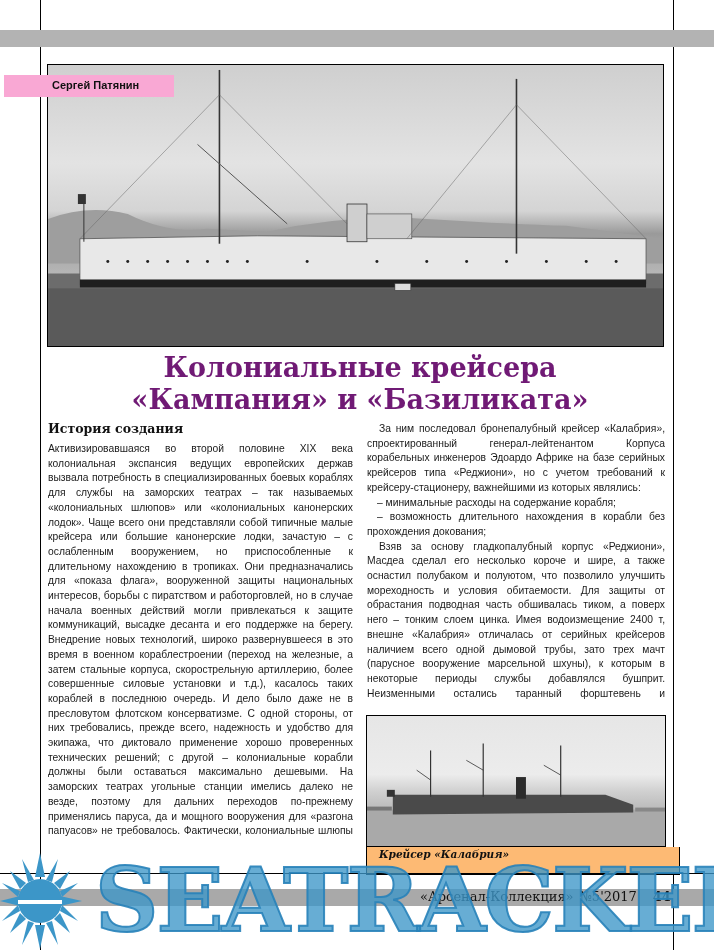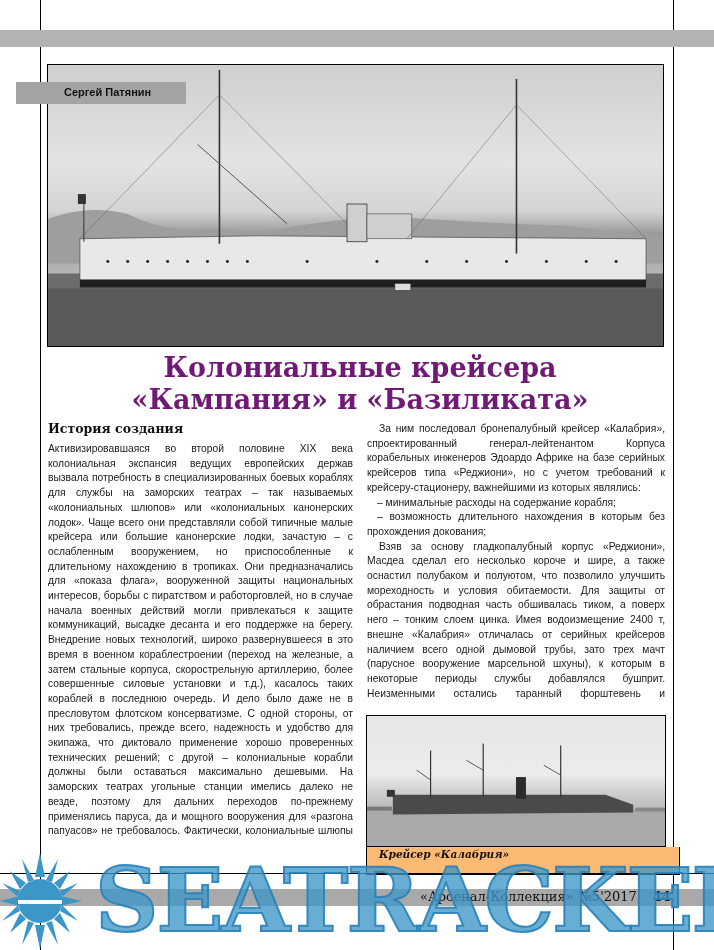--- a/index.html
+++ b/index.html
@@ -3,23 +3,22 @@
   <meta charset="utf-8">
   <style>
     html, body { margin: 0; padding: 0; }
     body {
       width: 714px; height: 950px; background: #ffffff; position: relative; overflow: hidden;
       font-family: "Liberation Sans", sans-serif; color: #111;
     }
     .vline { position: absolute; top: 0; width: 1px; height: 950px; background: #000; }
     .top-band { position: absolute; left: 0; top: 30px; width: 714px; height: 17px; background: #b3b3b3; }
     .author-tab {
-      position: absolute; left: 16px; top: 75px; width: 170px; height: 22px; background: #a3a3a3;
+      position: absolute; left: 4px; top: 75px; width: 170px; height: 22px; background: #f9a8d4;
       z-index: 3;
-      margin-top: 7px;
     }
     .author-tab span {
       position: absolute; left: 48px; top: 4px; font: bold 11px "Liberation Sans", sans-serif; color: #111;
     }
     .photo-main {
       position: absolute; left: 47px; top: 64px; width: 617px; height: 283px;
       border: 1.5px solid #000; box-sizing: border-box; overflow: hidden;
       background: linear-gradient(#cfcfcf 0%, #e3e3e3 35%, #d4d4d4 52%, #9a9a9a 60%, #b8b8b8 75%, #7e7e7e 100%);
     }
     .photo-main svg, .photo-small svg { display: block; width: 100%; height: 100%; }
@@ -128,21 +127,21 @@
 <div class="section-head">История создания</div>
 
 <div class="col col-left">
   <p>Активизировавшаяся во второй половине XIX века колониальная экспансия ведущих европейских держав вызвала потребность в специализированных боевых кораблях для службы на заморских театрах – так называемых «колониальных шлюпов» или «колониальных канонерских лодок». Чаще всего они представляли собой типичные малые крейсера или большие канонерские лодки, зачастую – с ослабленным вооружением, но приспособленные к длительному нахождению в тропиках. Они предназначались для «показа флага», вооруженной защиты национальных интересов, борьбы с пиратством и работорговлей, но в случае начала военных действий могли привлекаться к защите коммуникаций, высадке десанта и его поддержке на берегу. Внедрение новых технологий, широко развернувшееся в это время в военном кораблестроении (переход на железные, а затем стальные корпуса, скорострельную артиллерию, более совершенные силовые установки и т.д.), касалось таких кораблей в последнюю очередь. И дело было даже не в пресловутом флотском консерватизме. С одной стороны, от них требовались, прежде всего, надежность и удобство для экипажа, что диктовало применение хорошо проверенных технических решений; с другой – колониальные корабли должны были оставаться максимально дешевыми. На заморских театрах угольные станции имелись далеко не везде, поэтому для дальних переходов по-прежнему применялись паруса, да и мощного вооружения для «разгона папуасов» не требовалось. Фактически, колониальные шлюпы рассматривались как своего рода вспомогательные крейсера, пригодные для решения боевых задач сугубо в «тепличных» условиях.</p>
 
 </div>
 
 <div class="col col-right">
   <p class="ind">За ним последовал бронепалубный крейсер «Калабрия», спроектированный генерал-лейтенантом Корпуса корабельных инженеров Эдоардо Африке на базе серийных крейсеров типа «Реджиони», но с учетом требований к крейсеру-стационеру, важнейшими из которых являлись:</p>
   <p class="dash">– минимальные расходы на содержание корабля;</p>
-  <p class="dash">– возможность длительного нахождения в которым без прохождения докования;</p>
+  <p class="dash">– возможность длительного нахождения в корабли без прохождения докования;</p>
   <p class="ind">Взяв за основу гладкопалубный корпус «Реджиони», Масдеа сделал его несколько короче и шире, а также оснастил полубаком и полуютом, что позволило улучшить мореходность и условия обитаемости. Для защиты от обрастания подводная часть обшивалась тиком, а поверх него – тонким слоем цинка. Имея водоизмещение 2400 т, внешне «Калабрия» отличалась от серийных крейсеров наличием всего одной дымовой трубы, зато трех мачт (парусное вооружение марсельной шхуны), к которым в некоторые периоды службы добавлялся бушприт. Неизменными остались таранный форштевень и небалансирный</p>
 </div>
 
 <div class="photo-small">
   <svg viewBox="0 0 300 132" preserveAspectRatio="none">
     <rect x="0" y="95" width="300" height="37" fill="#a9a9a9"></rect>
     <path d="M26 92 L26 80 L240 80 L268 90 L268 98 L26 100 Z" fill="#4a4a4a"></path>
     <rect x="150" y="62" width="10" height="22" fill="#2b2b2b"></rect>
     <line x1="64" y1="35" x2="64" y2="82" stroke="#333" stroke-width="1.2"></line>
     <line x1="117" y1="28" x2="117" y2="82" stroke="#333" stroke-width="1.2"></line>

